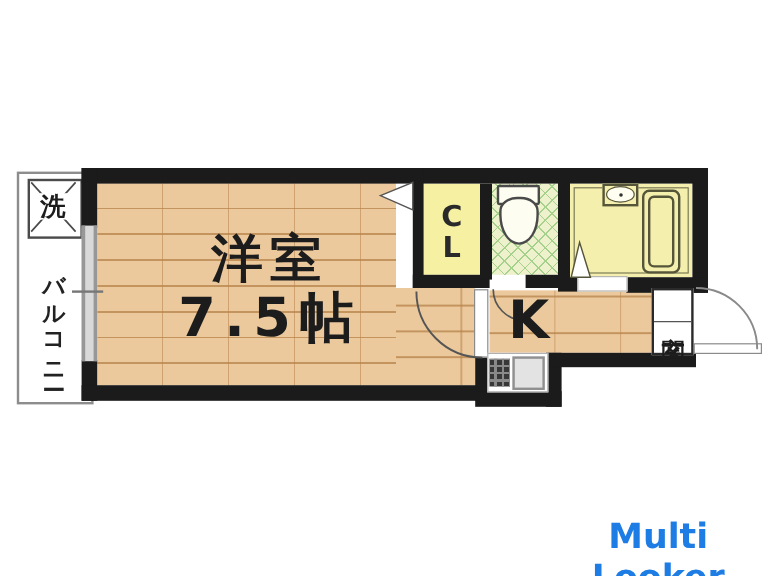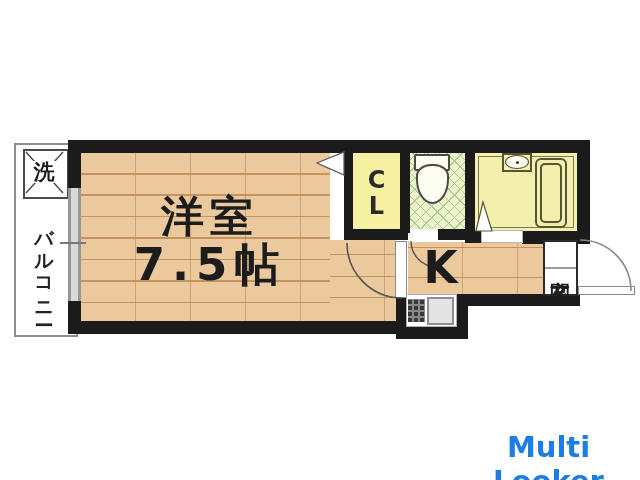--- a/index.html
+++ b/index.html
@@ -91,21 +91,21 @@
     <path d="M 347 243 A 55 55 0 0 0 402 298" fill="none" stroke="#555" stroke-width="1.6"></path>
     <path d="M 411 241 A 26 26 0 0 0 437 267" fill="none" stroke="#555" stroke-width="1.4"></path>
     <path d="M 580 240 A 51 51 0 0 1 631 291" fill="none" stroke="#8a8a8a" stroke-width="1.6"></path>
     <path d="M 317 163 L 344 152 L 344 175 Z" fill="#ffffff" stroke="#555" stroke-width="1.2"></path>
     <path d="M 483 202 L 476 231 L 492 231 Z" fill="#ffffff" stroke="#55553a" stroke-width="1.2"></path>
     <path d="M 26 152 L 63 193 M 63 152 L 26 193" fill="none" stroke="#4a4a4a" stroke-width="1.4"></path>
     <path d="M 60 243 L 86 243" fill="none" stroke="#777" stroke-width="2"></path>
     <path d="M 545 268 L 576 268" fill="none" stroke="#555" stroke-width="1.2"></path>
   </svg>
 
-  <div class="abs label" style="left:90px;top:186px;width:240px;height:110px;display:flex;flex-direction:column;align-items:center;justify-content:center;font-weight:600;">
+  <div class="abs label" style="left:105px;top:186px;width:240px;height:110px;display:flex;flex-direction:column;align-items:center;justify-content:center;font-weight:600;">
     <span style="font-size:43px;letter-spacing:6px;line-height:1.1;">洋室</span>
     <span style="font-size:45px;letter-spacing:7px;line-height:1.1;">7.5帖</span>
   </div>
 
   <div class="abs label" style="left:353px;top:158px;width:47px;height:70px;display:flex;flex-direction:column;align-items:center;justify-content:center;font-weight:bold;color:#2a2a2a;">
     <span style="font-size:24px;line-height:26px;">C</span>
     <span style="font-size:24px;line-height:26px;">L</span>
   </div>
 
   <div class="abs label" style="left:418px;top:244px;width:45px;height:48px;font-size:44px;font-weight:600;text-align:center;line-height:48px;">K</div>

